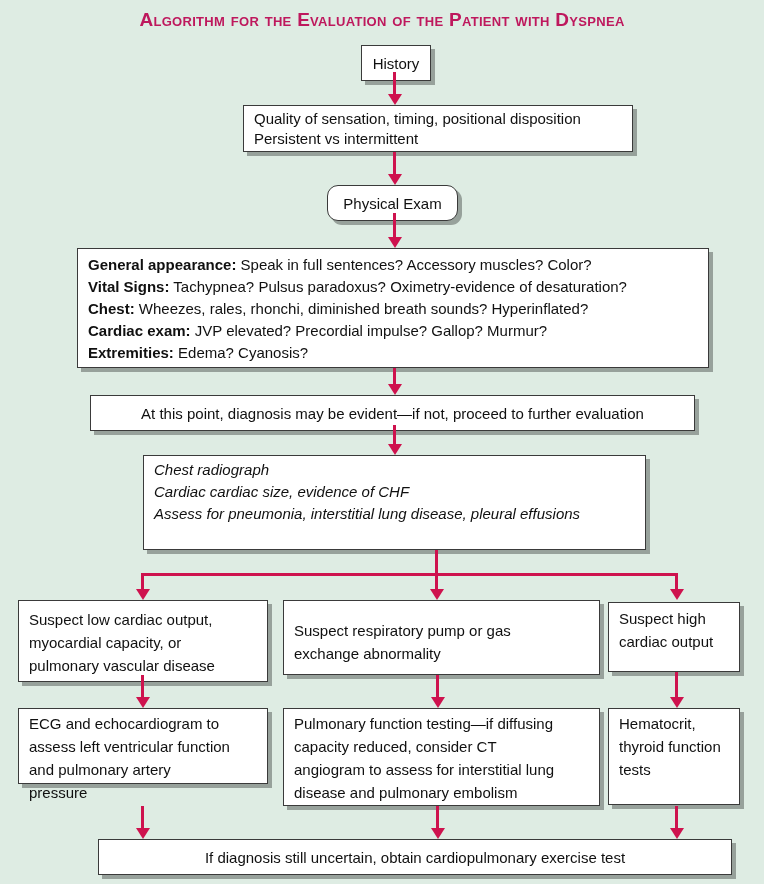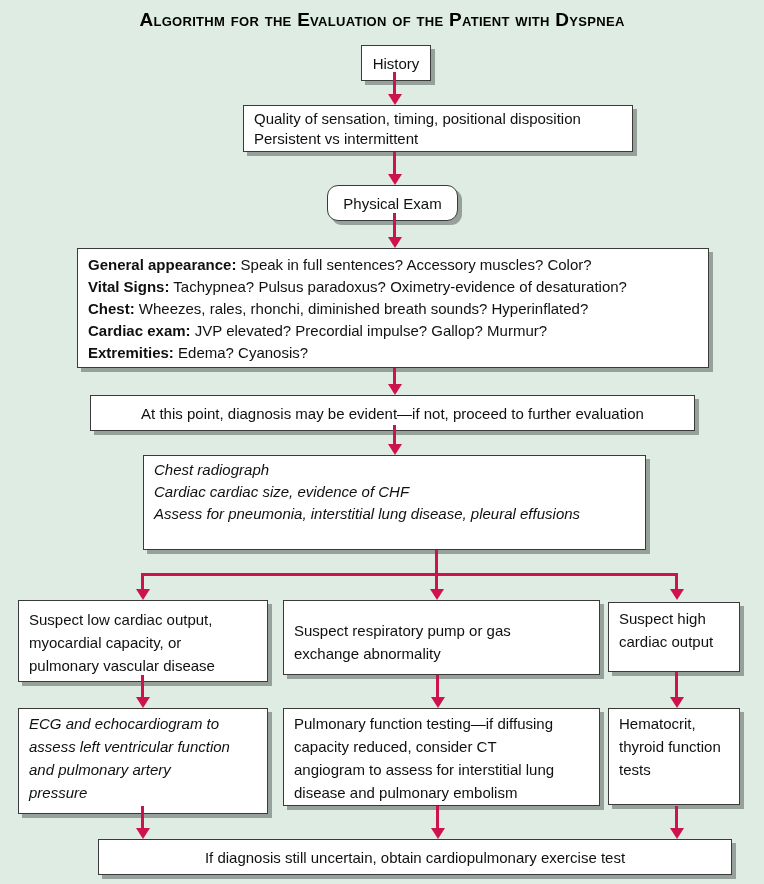--- a/index.html
+++ b/index.html
@@ -13,21 +13,21 @@
     overflow: hidden;
   }
   #title {
     position: absolute;
     left: 0; right: 0; top: 9px;
     text-align: center;
     font-weight: bold;
     font-size: 19px;
     font-variant: small-caps;
     letter-spacing: 0.3px;
-    color: #000000;
+    color: #be185d;
   }
   .node {
     position: absolute;
     box-sizing: border-box;
     background: #ffffff;
     border: 1.8px solid #3a3a3a;
     box-shadow: 4px 4px 0 #97a19b;
     font-size: 15px;
     padding: 4px 10px;
   }
@@ -99,21 +99,21 @@
   <div class="node lh23" style="left:283px; top:600px; width:317px; height:75px; padding:18px 10px;">
     <div class="line">Suspect respiratory pump or gas</div>
     <div class="line">exchange abnormality</div>
   </div>
 
   <div class="node lh23" style="left:608px; top:602px; width:132px; height:70px; padding:4px 10px;">
     <div class="line">Suspect high</div>
     <div class="line">cardiac output</div>
   </div>
 
-  <div class="node lh23" style="left:18px; top:708px; width:250px; height:106px; padding:3px 10px;font-style:italic;">
+  <div class="node lh23" style="left:18px; top:708px; width:250px; height:76px; padding:3px 10px;">
     <div class="line">ECG and echocardiogram to</div>
     <div class="line">assess left ventricular function</div>
     <div class="line">and pulmonary artery</div>
     <div class="line">pressure</div>
   </div>
 
   <div class="node lh23" style="left:283px; top:708px; width:317px; height:98px; padding:3px 6px 3px 10px;">
     <div class="line">Pulmonary function testing—if diffusing</div>
     <div class="line">capacity reduced, consider CT</div>
     <div class="line">angiogram to assess for interstitial lung</div>

